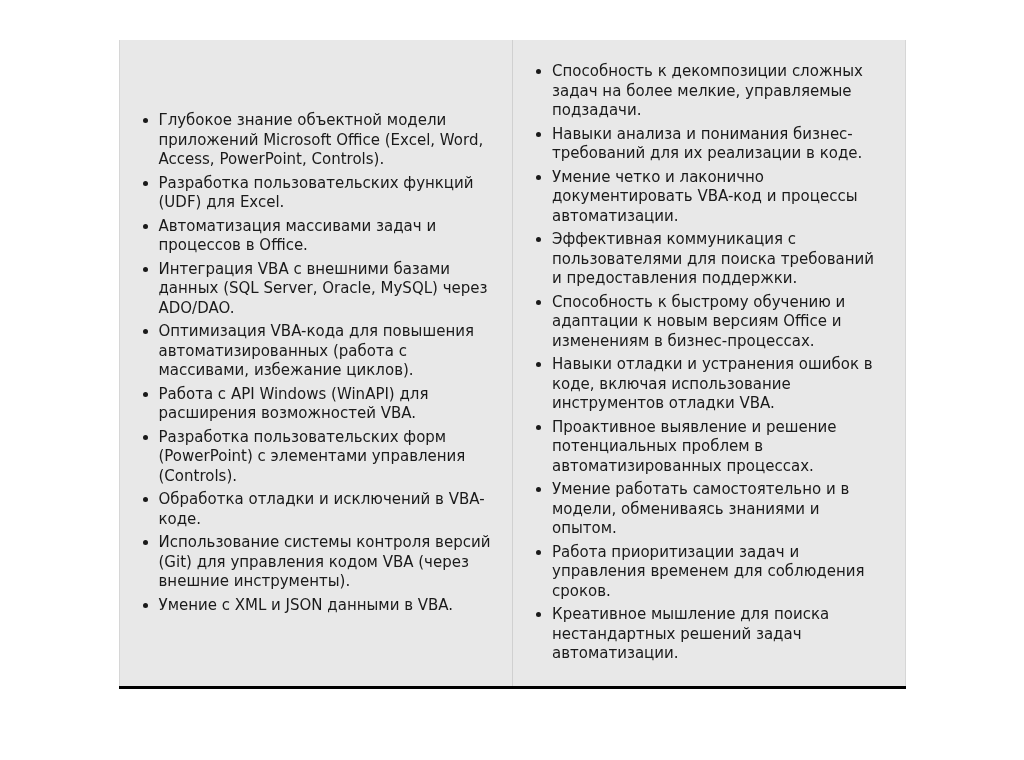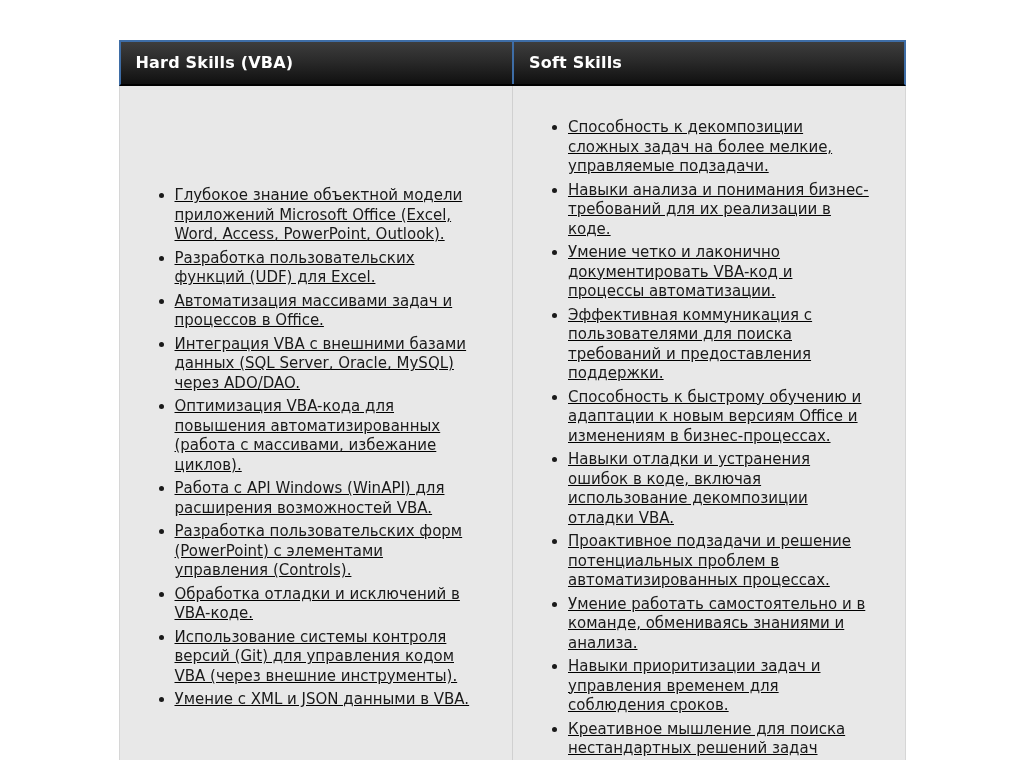--- a/index.html
+++ b/index.html
@@ -53,65 +53,60 @@
   .td {
     display: flex;
     align-items: center;
     padding: 12px 16px;
     box-sizing: border-box;
   }
   .td + .td {
     border-left: 1px solid var(--divider, #d0d0d0);
   }
   .skill-list {
-    margin: 16px;
+    margin: 0;
     padding: 0 0 0 23px;
     list-style: disc outside;
-    text-decoration: underline;
   }
   .skill-list li {
     font-size: 15px;
     line-height: 1.3;
     color: var(--text, #1a1a1a);
     margin: 4px 0;
   }
 </style>
 </head>
 <body>
 
 <div class="page">
   <div class="skills-table">
-    <div class="thead">
-      <div class="th">Hard Skills (VBA)</div>
-      <div class="th">Soft Skills</div>
-    </div>
     <div class="tbody">
       <div class="td">
         <ul class="skill-list">
-            <li>Глубокое знание объектной модели приложений Microsoft Office (Excel, Word, Access, PowerPoint, Outlook).</li>
+            <li>Глубокое знание объектной модели приложений Microsoft Office (Excel, Word, Access, PowerPoint, Controls).</li>
             <li>Разработка пользовательских функций (UDF) для Excel.</li>
             <li>Автоматизация массивами задач и процессов в Office.</li>
             <li>Интеграция VBA с внешними базами данных (SQL Server, Oracle, MySQL) через ADO/DAO.</li>
             <li>Оптимизация VBA-кода для повышения автоматизированных (работа с массивами, избежание циклов).</li>
             <li>Работа с API Windows (WinAPI) для расширения возможностей VBA.</li>
             <li>Разработка пользовательских форм (PowerPoint) с элементами управления (Controls).</li>
             <li>Обработка отладки и исключений в VBA-коде.</li>
             <li>Использование системы контроля версий (Git) для управления кодом VBA (через внешние инструменты).</li>
             <li>Умение с XML и JSON данными в VBA.</li>
           </ul>
       </div>
       <div class="td">
         <ul class="skill-list">
             <li>Способность к декомпозиции сложных задач на более мелкие, управляемые подзадачи.</li>
             <li>Навыки анализа и понимания бизнес-требований для их реализации в коде.</li>
             <li>Умение четко и лаконично документировать VBA-код и процессы автоматизации.</li>
             <li>Эффективная коммуникация с пользователями для поиска требований и предоставления поддержки.</li>
             <li>Способность к быстрому обучению и адаптации к новым версиям Office и изменениям в бизнес-процессах.</li>
-            <li>Навыки отладки и устранения ошибок в коде, включая использование декомпозиции отладки VBA.</li>
-            <li>Проактивное подзадачи и решение потенциальных проблем в автоматизированных процессах.</li>
-            <li>Умение работать самостоятельно и в команде, обмениваясь знаниями и анализа.</li>
-            <li>Навыки приоритизации задач и управления временем для соблюдения сроков.</li>
+            <li>Навыки отладки и устранения ошибок в коде, включая использование инструментов отладки VBA.</li>
+            <li>Проактивное выявление и решение потенциальных проблем в автоматизированных процессах.</li>
+            <li>Умение работать самостоятельно и в модели, обмениваясь знаниями и опытом.</li>
+            <li>Работа приоритизации задач и управления временем для соблюдения сроков.</li>
             <li>Креативное мышление для поиска нестандартных решений задач автоматизации.</li>
           </ul>
       </div>
     </div>
   </div>
 </div>
 
 </body></html>

